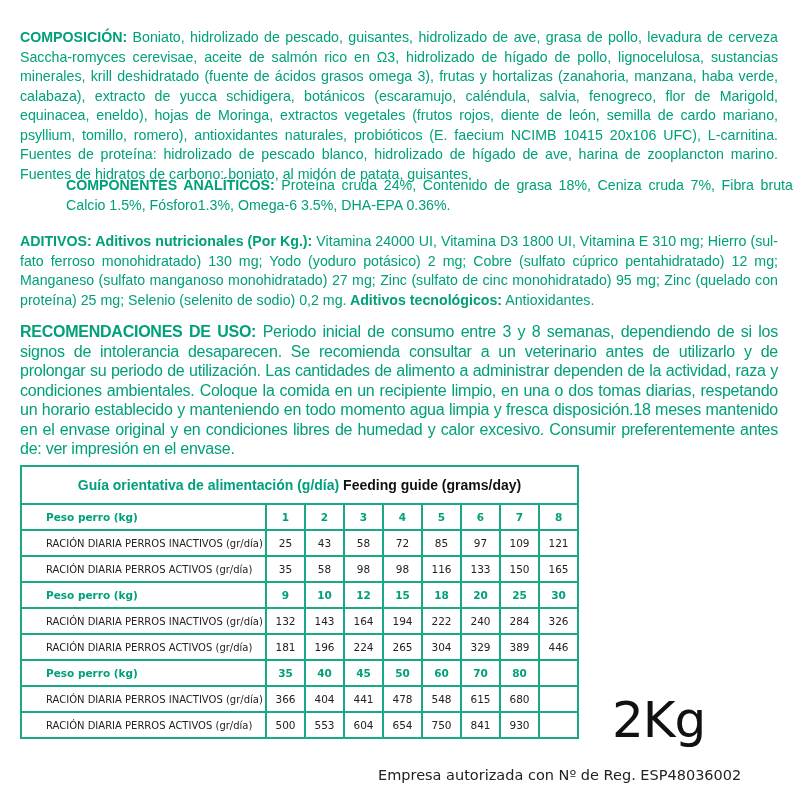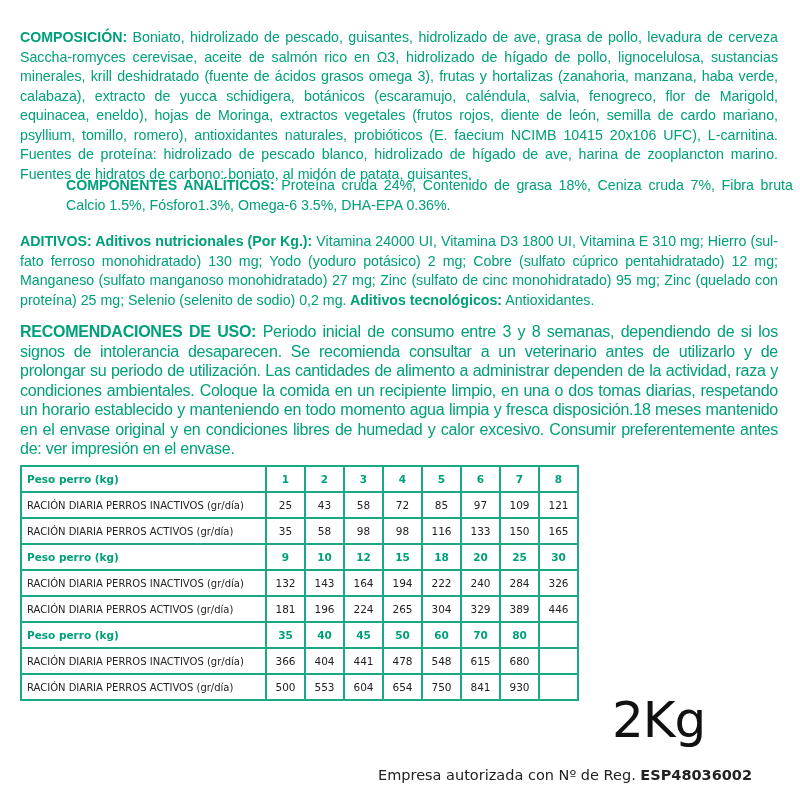--- a/index.html
+++ b/index.html
@@ -28,36 +28,36 @@
     border:2px solid #1aa886;
     height:24px; padding:0; text-align:center;
     font-size:10.5px; color:#222;
   }
   table.guide td.title {
     height:36px; text-align:center; font-size:14px; font-weight:bold;
     font-family:"Liberation Sans", sans-serif;
   }
   .title .es { color:#00a07a; }
   .title .en { color:#111; }
-  table.guide td.lbl { text-align:left; padding-left:5px; font-size:10px; }
+  table.guide td.lbl { text-align:left; padding-left:24px; font-size:10px; }
   table.guide tr.hdr td { color:#00a07a; font-weight:bold; font-size:10.5px; }
   table.guide tr.hdr td.lbl { color:#00a07a; }
   col.c-lbl { width:245px; }
   col.c-n { width:39px; }
 
   .weight {
     position:absolute; left:612px; top:690px;
     font-family:"DejaVu Sans", sans-serif; font-weight:normal;
     font-size:50px; color:#111; letter-spacing:-1px; line-height:60px;
   }
   .reg {
     position:absolute; left:378px; top:767px;
     font-family:"DejaVu Sans", sans-serif; font-size:14.5px; color:#222;
   }
-  .reg b { font-weight:bold;margin-top:45px; }
+  .reg b { font-weight:normal;margin-top:45px; }
 </style>
 </head>
 <body>
 
 <div class="para" id="p-comp"><b>COMPOSICIÓN:</b><span> Boniato, hidrolizado de pescado, guisantes, hidrolizado de ave, grasa de pollo, levadura de cerveza Saccha-romyces cerevisae, aceite de salmón rico en Ω3, hidrolizado de hígado de pollo, lignocelulosa, sustancias minerales, krill deshidratado (fuente de ácidos grasos omega 3), frutas y hortalizas (zanahoria, manzana, haba verde, calabaza), extracto de yucca schidigera, botánicos (escaramujo, caléndula, salvia, fenogreco, flor de Marigold, equinacea, eneldo), hojas de Moringa, extractos vegetales (frutos rojos, diente de león, semilla de cardo mariano, psyllium, tomillo, romero), antioxidantes naturales, probióticos (E. faecium NCIMB 10415 20x106 UFC), L-carnitina. Fuentes de proteína: hidrolizado de pescado blanco, hidrolizado de hígado de ave, harina de zooplancton marino. Fuentes de hidratos de carbono: boniato, al midón de patata, guisantes.</span></div>
 
 <div class="para" id="p-anal"><b>COMPONENTES ANALÍTICOS:</b><span> Proteína cruda 24%, Contenido de grasa 18%, Ceniza cruda 7%, Fibra bruta 3%, Calcio 1.5%, Fósforo1.3%, Omega-6 3.5%, DHA-EPA 0.36%.</span></div>
 
 <div class="para" id="p-adit"><b>ADITIVOS:</b><b> Aditivos nutricionales (Por Kg.):</b><span> Vitamina 24000 UI, Vitamina D3 1800 UI, Vitamina E 310 mg; Hierro (sul-fato ferroso monohidratado) 130 mg; Yodo (yoduro potásico) 2 mg; Cobre (sulfato cúprico pentahidratado) 12 mg; Manganeso (sulfato manganoso monohidratado) 27 mg; Zinc (sulfato de cinc monohidratado) 95 mg; Zinc (quelado con proteína) 25 mg; Selenio (selenito de sodio) 0,2 mg.</span><b> Aditivos tecnológicos:</b><span> Antioxidantes.</span></div>
 
@@ -69,20 +69,23 @@
       <col class="c-n">
       <col class="c-n">
       <col class="c-n">
       <col class="c-n">
       <col class="c-n">
       <col class="c-n">
       <col class="c-n">
       <col class="c-n">
   </colgroup>
   <tbody id="guide-body">
+    <tr>
+      <td class="title" colspan="9"><span class="es">Guía orientativa de alimentación (g/día)</span><span class="en"> Feeding guide (grams/day)</span></td>
+    </tr>
   <tr class="hdr">
         <td class="lbl">Peso perro (kg)</td>
         <td>1</td>
         <td>2</td>
         <td>3</td>
         <td>4</td>
         <td>5</td>
         <td>6</td>
         <td>7</td>
         <td>8</td>

